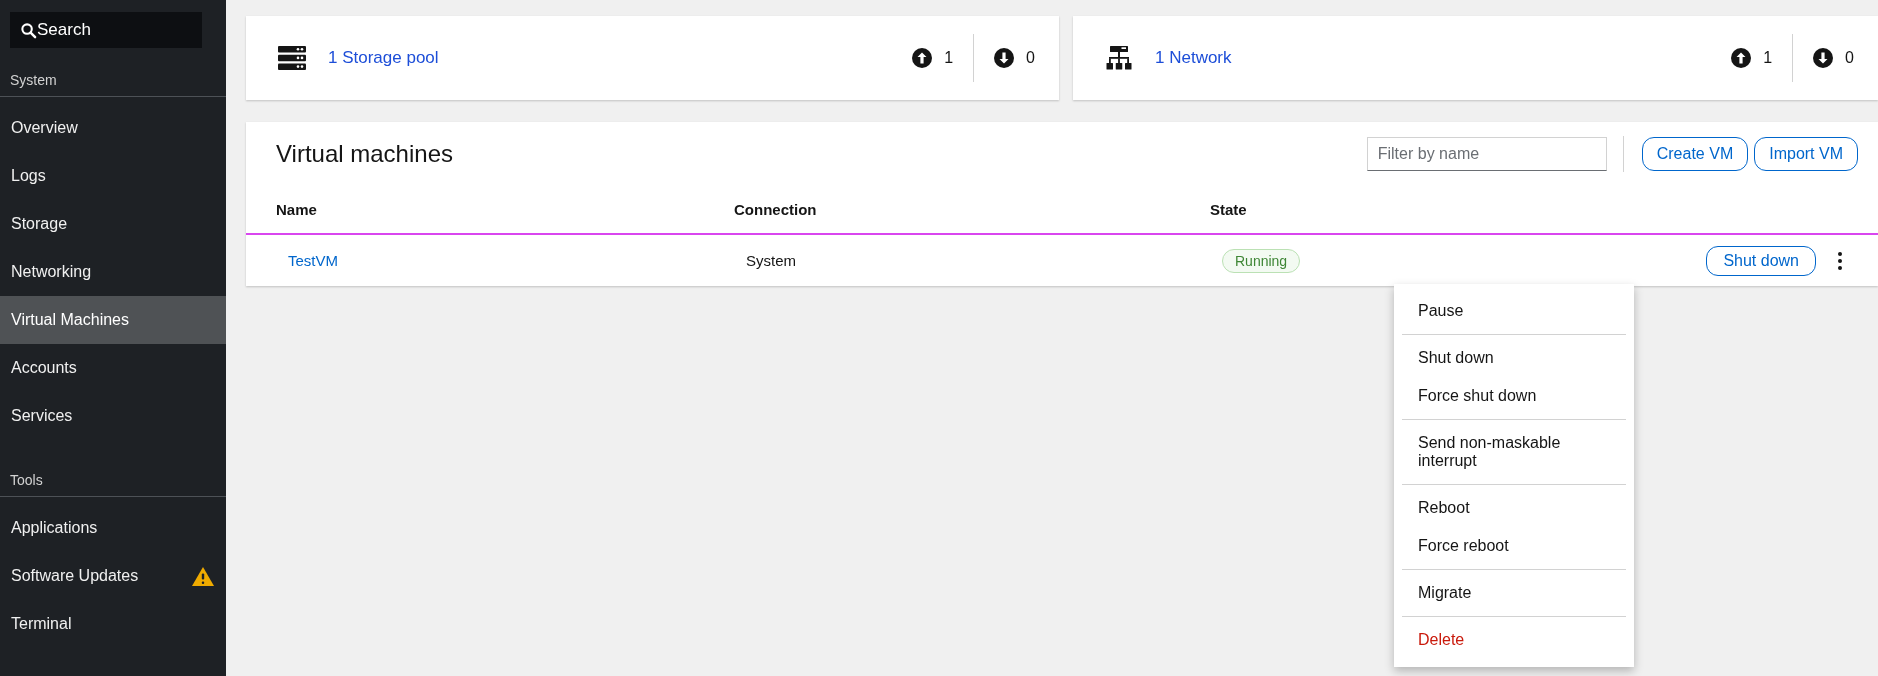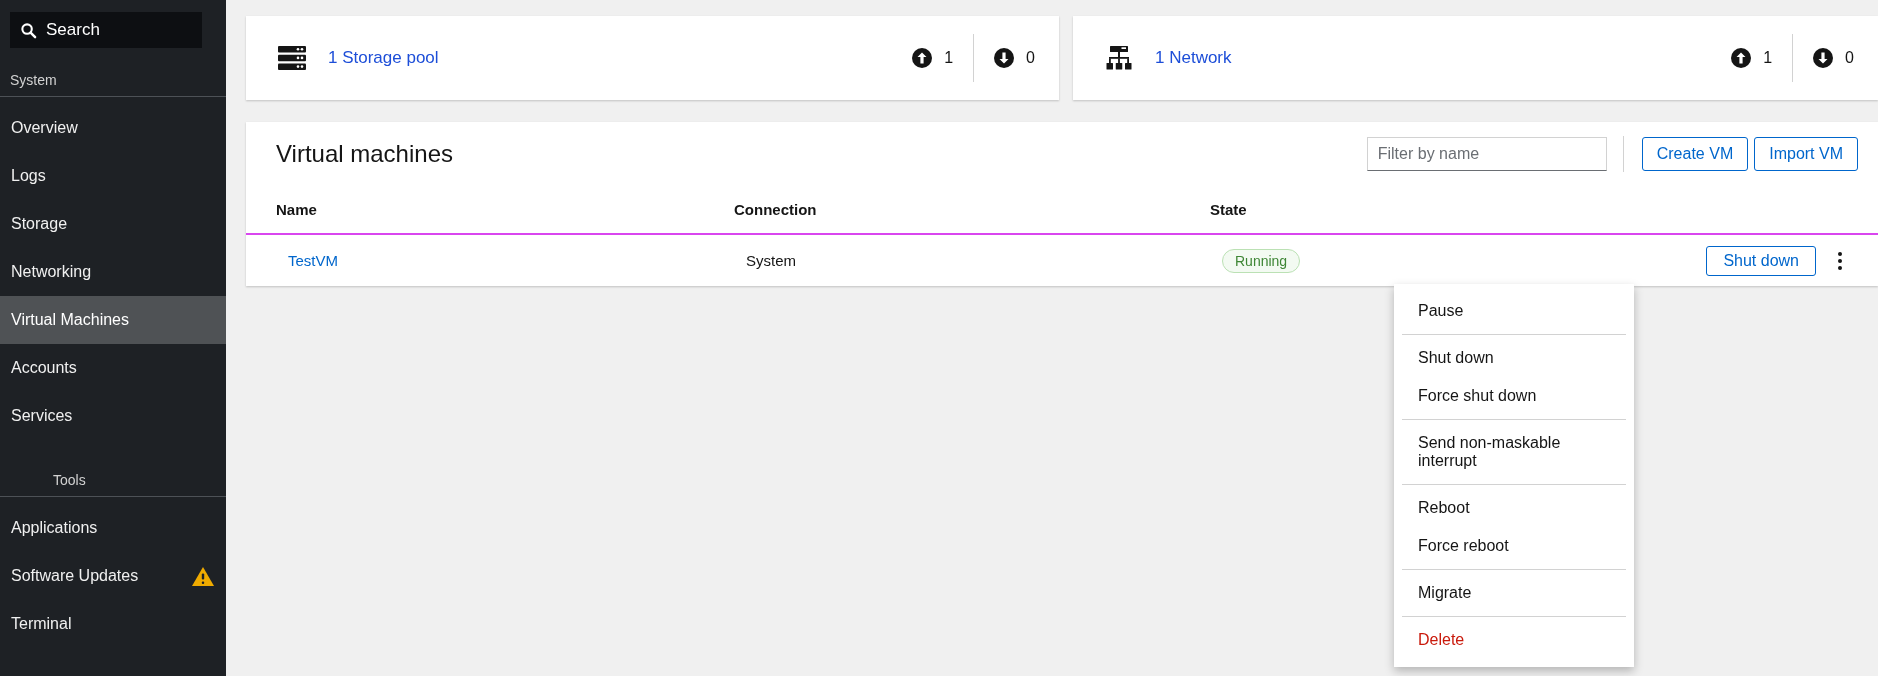--- a/index.html
+++ b/index.html
@@ -13,32 +13,32 @@
   }
 
   
   .sidebar {
     position: absolute; left: 0; top: 0; width: 226px; height: 676px;
     background: #1e2125;
   }
   .search-box {
     margin: 12px 14px 0 10px; width: 192px; height: 36px;
     background: #0d0f12; display: flex; align-items: center;
-    padding: 0 10px; gap: 9px;
+    padding: 0 10px; 
   }
   .search-box input {
     background: transparent; border: none; outline: none;
     color: #ffffff; font-size: 17px; width: 100%;
     font-family: "Liberation Sans", sans-serif;
   }
   .search-box input::placeholder { color: #ffffff; opacity: 1; }
   .nav-section-label {
     margin-top: 24px; padding: 0 10px; font-size: 14px; color: #d2d2d2;
   }
-  .nav-section-label.tools { margin-top: 32px; margin-left: 43px; }
+  .nav-section-label.tools { margin-top: 32px; }
   .nav-divider {
     height: 1px; background: #4d5156; margin-top: 8px;
   }
   .nav-list { list-style: none; padding-top: 7px; }
   .nav-item {
     height: 48px; display: flex; align-items: center;
     padding: 0 12px 0 11px; font-size: 16px; color: #f0f0f0;
     cursor: pointer; text-decoration: none;
   }
   .nav-item.selected { background: #4f5255; color: #ffffff; }
@@ -72,21 +72,21 @@
   .filter-input {
     width: 240px; height: 34px; font-size: 16px; padding: 0 10px;
     border: 1px solid #d2d2d2; border-bottom-color: #6a6e73;
     font-family: "Liberation Sans", sans-serif; color: #151515;
     background: #fff; outline: none;
   }
   .filter-input::placeholder { color: #6a6e73; opacity: 1; }
   .toolbar-sep { width: 1px; height: 36px; background: #d2d2d2; margin: 0 18px 0 16px; }
   .btn-secondary {
     background: #ffffff; color: #0066cc; border: 1px solid #0066cc;
-    border-radius: 3px; font-size: 16px; padding: 7px 14px; cursor: pointer;
+    border-radius: 12px; font-size: 16px; padding: 7px 14px; cursor: pointer;
     font-family: "Liberation Sans", sans-serif;
   }
   .btn-secondary + .btn-secondary { margin-left: 6px; text-align: right; }
 
   table.vm-table { width: 100%; border-collapse: collapse; }
   .vm-table th {
     text-align: left; font-size: 15px; font-weight: bold; color: #151515;
     height: 48px; padding: 0 0 0 30px; border-bottom: 2px solid #d946ef;
   }
   .vm-table td { height: 52px; padding: 0 0 0 42px; font-size: 15px; }

